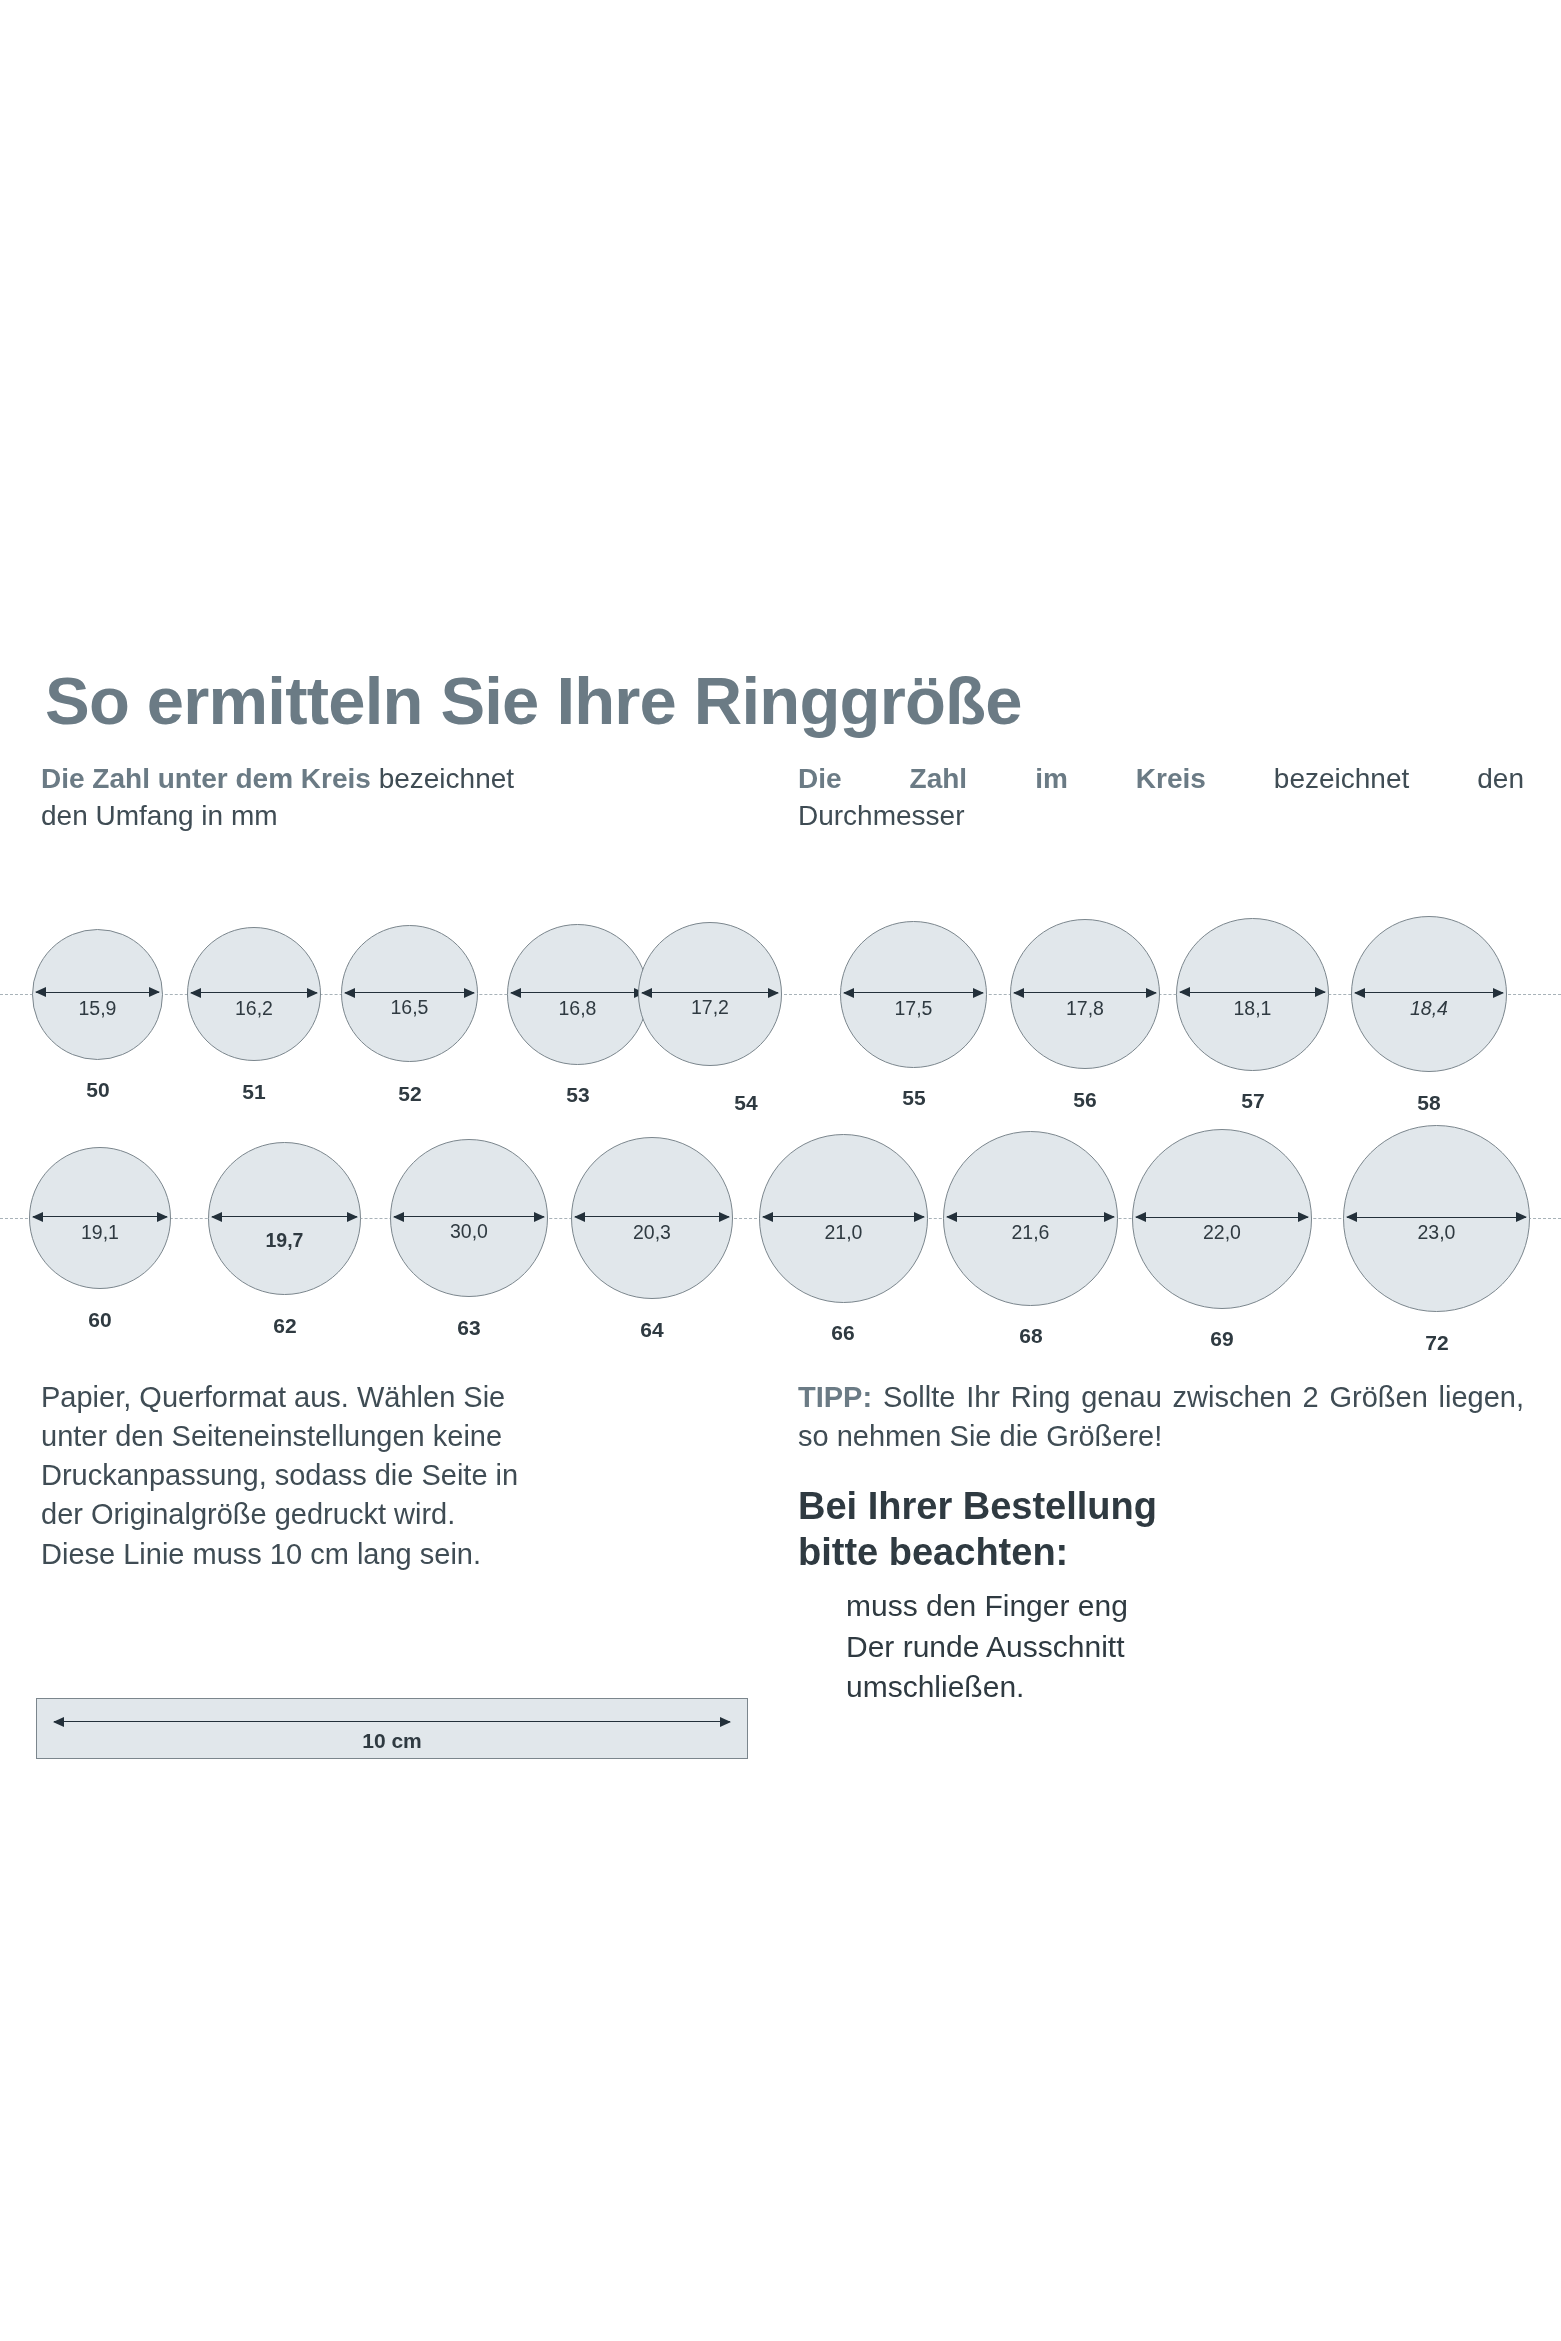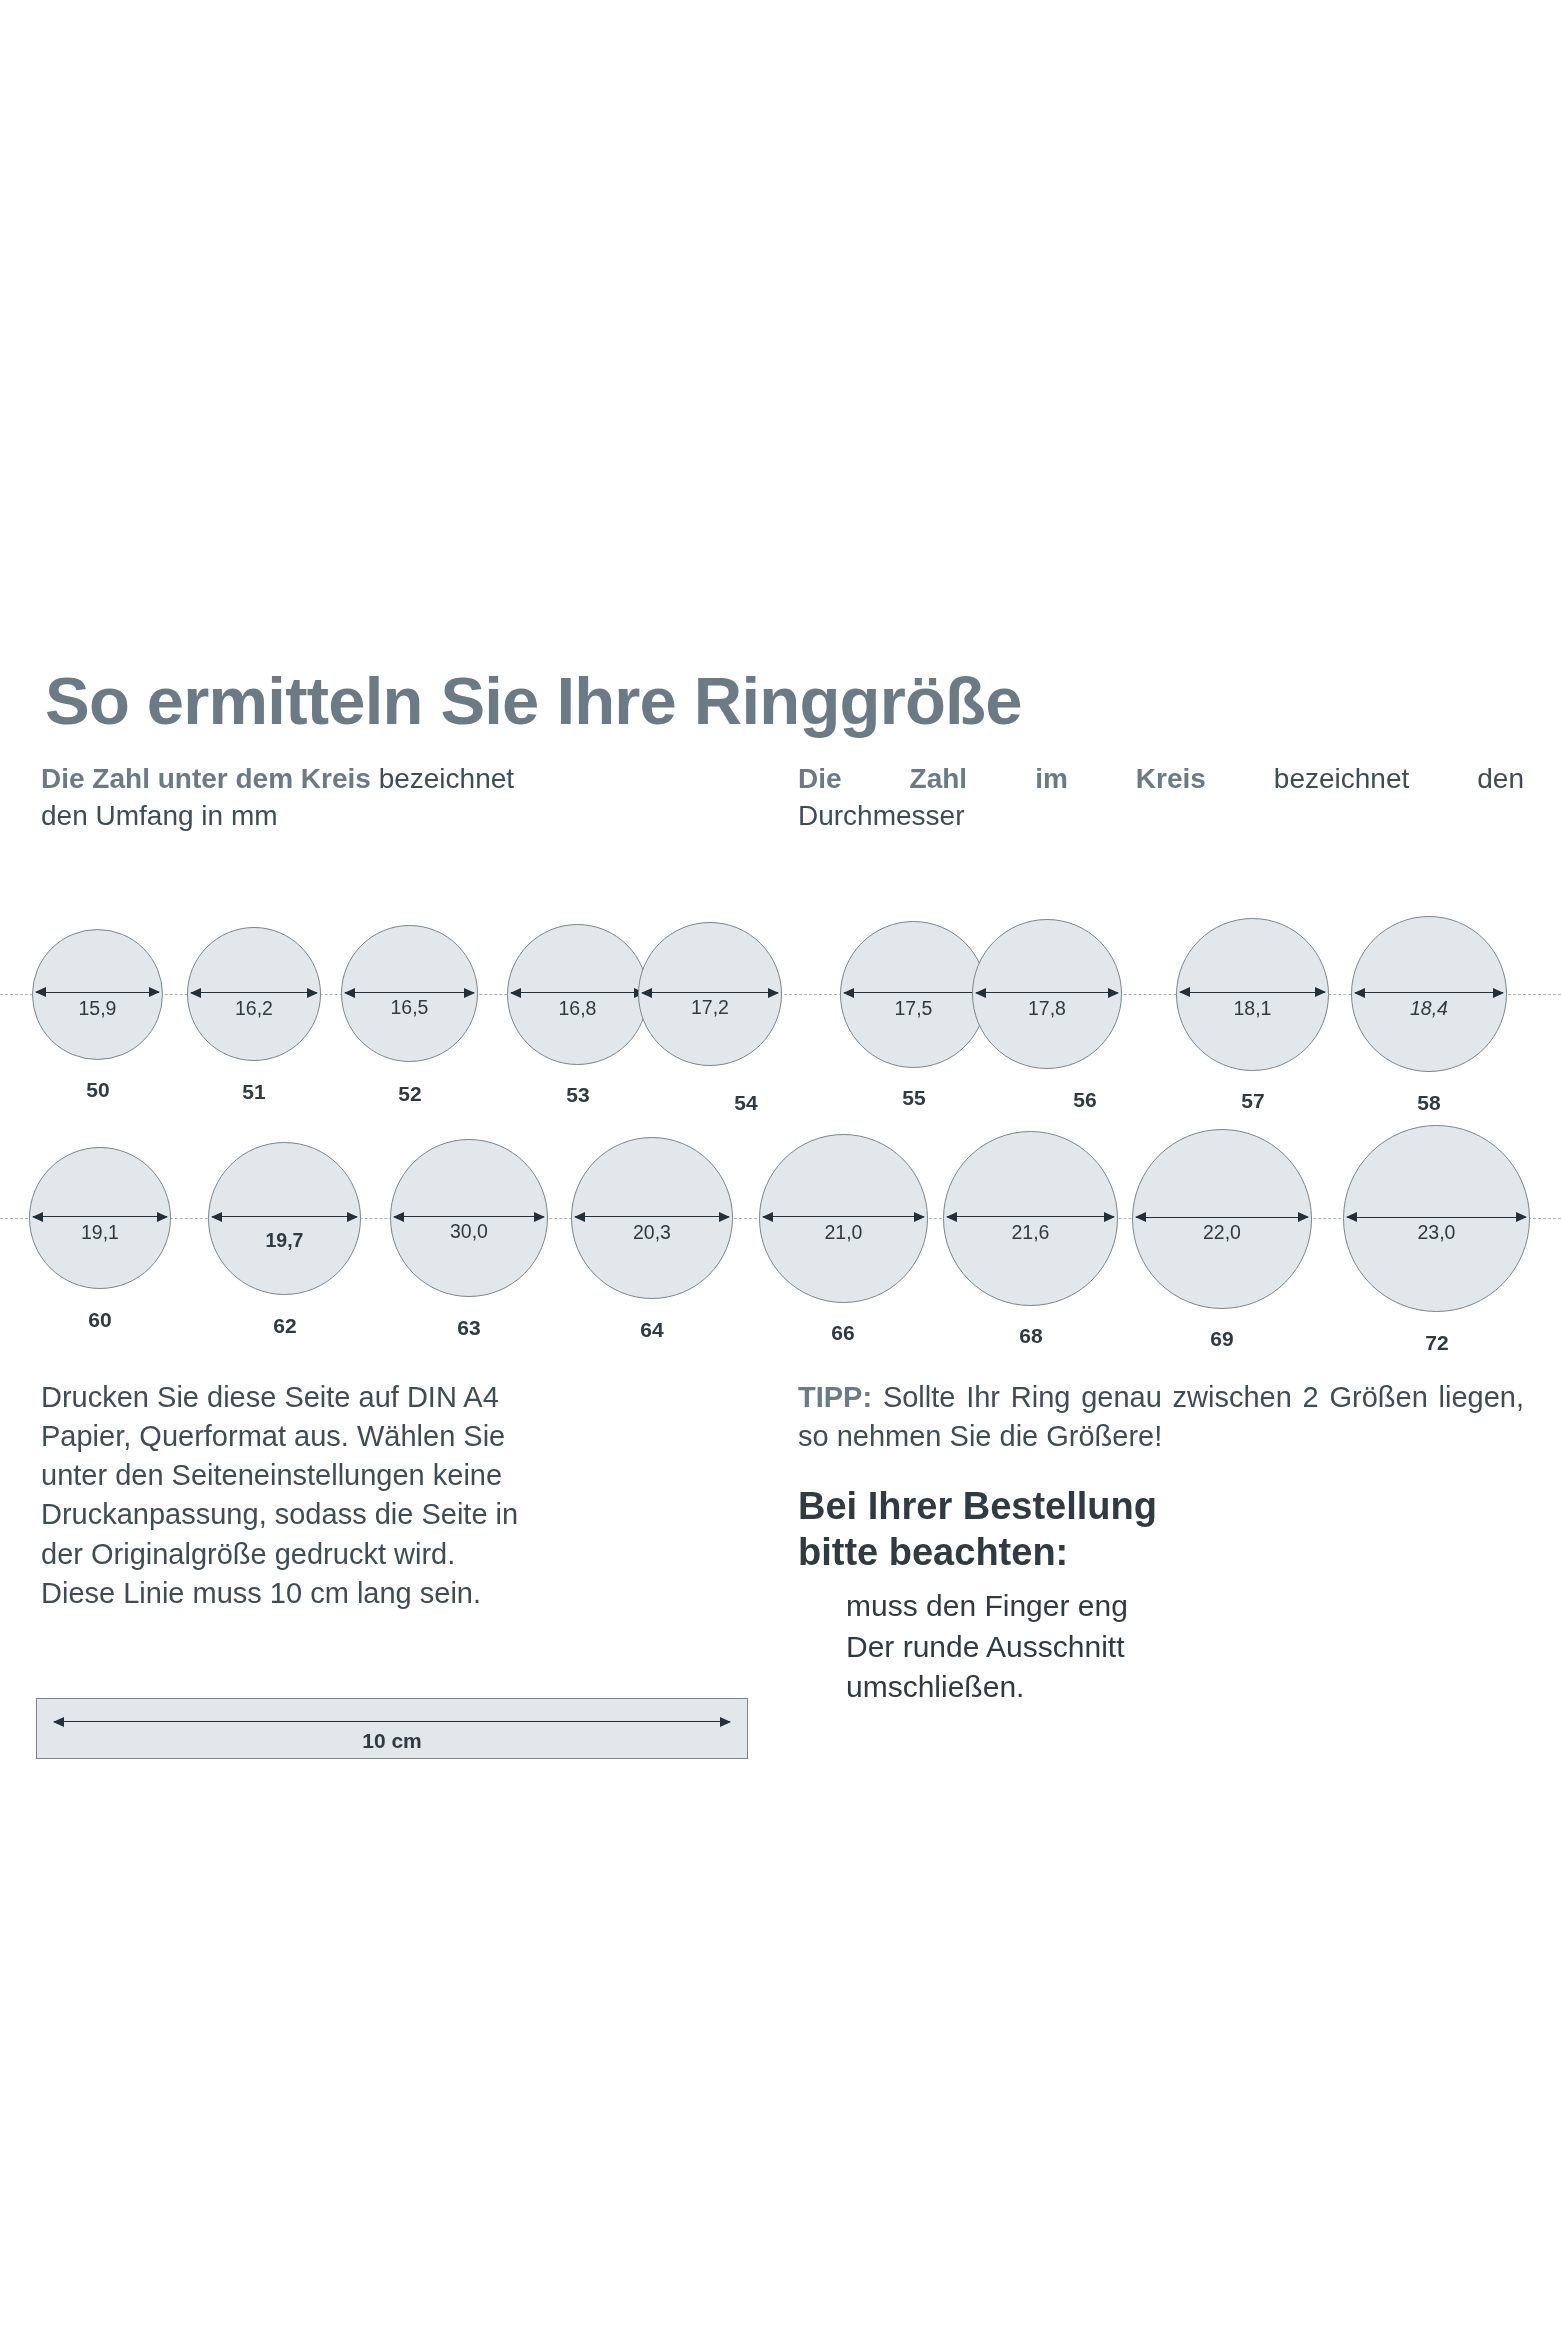--- a/index.html
+++ b/index.html
@@ -243,21 +243,21 @@
         <div class="ring" style="width: 144px; height: 144px; left: 638px; top: 20px;">
           <div class="arrow" style="left: 3.1px; right: 3.1px; top: 69px;"></div>
           <div class="dia" style="top: 73px;">17,2</div>
         </div>
         <div class="circ-label" style="left: 699px; width: 94px; top: 189px;">54</div>
         <div class="ring" style="width: 147px; height: 147px; left: 840px; top: 19px;">
           <div class="arrow" style="left: 3.1px; right: 3.1px; top: 70px;"></div>
           <div class="dia" style="top: 75px;">17,5</div>
         </div>
         <div class="circ-label" style="left: 867px; width: 94px; top: 184px;">55</div>
-        <div class="ring" style="width: 150px; height: 150px; left: 972px; top: 17px;">
+        <div class="ring" style="width: 150px; height: 150px; left: 1010px; top: 17px;">
           <div class="arrow" style="left: 3.1px; right: 3.1px; top: 72px;"></div>
           <div class="dia" style="top: 77px;">17,8</div>
         </div>
         <div class="circ-label" style="left: 1038px; width: 94px; top: 186px;">56</div>
         <div class="ring" style="width: 153px; height: 153px; left: 1176px; top: 15.6px;">
           <div class="arrow" style="left: 3.1px; right: 3.1px; top: 73px;"></div>
           <div class="dia" style="top: 78px;">18,1</div>
         </div>
         <div class="circ-label" style="left: 1206px; width: 94px; top: 187px;">57</div>
         <div class="ring" style="width: 156px; height: 156px; left: 1351px; top: 14px; font-style: italic;">
@@ -308,21 +308,20 @@
         <div class="circ-label" style="left: 1175px; width: 94px; top: 218px;">69</div>
         <div class="ring" style="width: 187px; height: 187px; left: 1343px; top: 15.6px;">
           <div class="arrow" style="left: 3.1px; right: 3.1px; top: 91px;"></div>
           <div class="dia" style="top: 95px;">23,0</div>
         </div>
         <div class="circ-label" style="left: 1390px; width: 94px; top: 222px;">72</div>
       </div>
   </div>
 
   <div class="bottom-left">
-    <div>Drucken Sie diese Seite auf DIN A4</div>
     <div>Papier, Querformat aus. Wählen Sie</div>
     <div>unter den Seiteneinstellungen keine</div>
     <div>Druckanpassung, sodass die Seite in</div>
     <div class="lastline">der Originalgröße gedruckt wird.</div>
     <div class="lastline">Diese Linie muss 10 cm lang sein.</div>
   </div>
 
   <div class="ruler">
     <div class="arrow"></div>
     <div class="ruler-label">10 cm</div>

